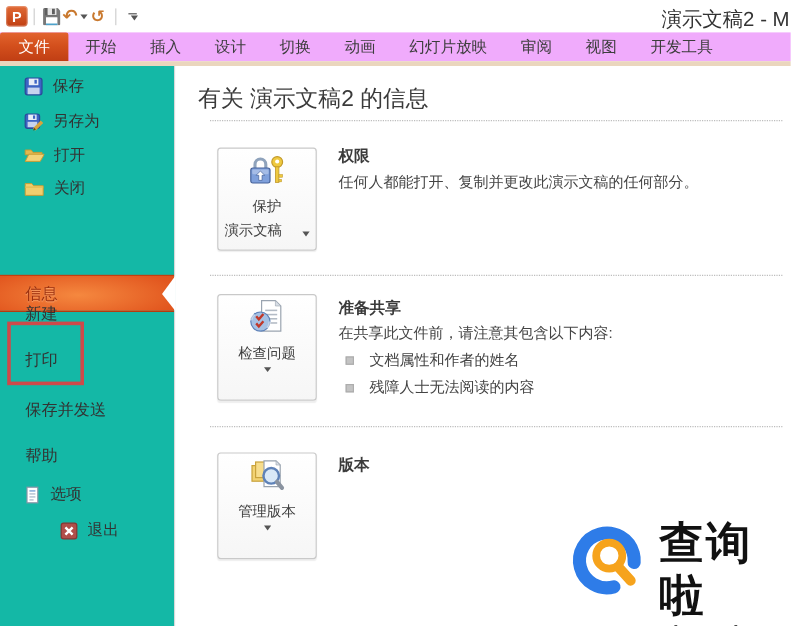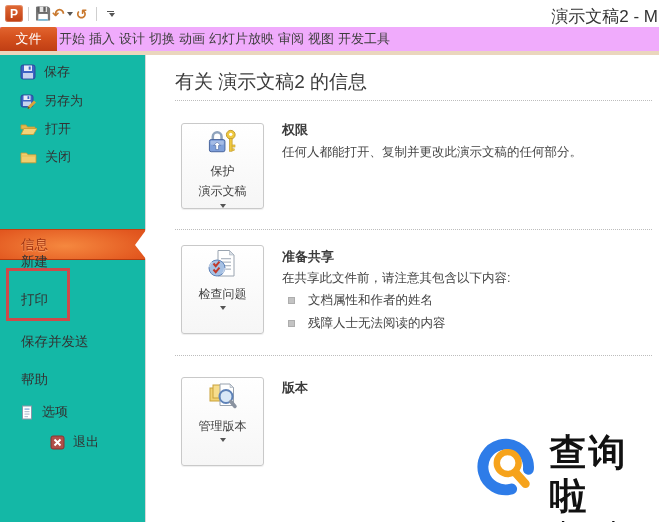--- a/index.html
+++ b/index.html
@@ -23,45 +23,45 @@
   .caret{width:0;height:0;border-left:3.5px solid transparent;border-right:3.5px solid transparent;border-top:4px solid #666;}
   .qat .caret{margin-left:2px;border-top-color:#555;}
   .qat-custom{display:flex;flex-direction:column;align-items:center;gap:1px;}
   .qat-custom .bar{width:7px;height:1px;background:#555;}
   .win-title{position:absolute;right:1px;top:5px;font-size:17px;color:#333;white-space:nowrap;}
   
   .tabbar{position:absolute;left:0;top:27px;right:0;height:24px;display:flex;align-items:stretch;background:#f0abfc;}
   .tab-file{width:57px;display:flex;align-items:center;justify-content:center;color:#fff;font-size:13px;
     background:linear-gradient(180deg,#E2642F 0%,#D4501D 45%,#C03E14 100%);
     border-radius:2px 2px 0 0;}
-  .tab{display:flex;align-items:center;justify-content:center;padding:0 2px;font-size:13px;color:#3d3d3d;}
+  .tab{display:flex;align-items:center;justify-content:center;padding:0 14px;font-size:13px;color:#3d3d3d;}
   .ribbon-strip{position:absolute;left:0;top:51px;right:0;height:4px;background:#EAD6BD;}
   
   .sidebar{position:absolute;left:0;top:55px;width:145px;bottom:0;background:#14b8a6;border-right:1px solid #D8D8D8;}
   .side-row{position:absolute;left:20px;display:flex;align-items:center;gap:8px;font-size:13px;color:#333;height:18px;cursor:default;}
   .side-row svg{flex:0 0 auto;}
   .nav-item{position:absolute;left:21px;font-size:13.5px;color:#333;height:18px;display:flex;align-items:center;cursor:default;}
   .active-item{position:absolute;left:0;top:174px;width:145px;height:31px;
     background:radial-gradient(ellipse 130% 170% at 45% 55%,#F5883F 0%,#E2571F 45%,#C63E12 100%);
     border-top:1px solid #C24010;border-bottom:1px solid #B53B0F;box-sizing:border-box;
     display:flex;align-items:center;}
   .active-item .lbl{margin-left:21px;font-size:13.5px;color:#9C3110;text-shadow:0 1px 1px rgba(255,190,140,.75);}
   .active-notch{position:absolute;right:-1px;top:0;width:0;height:0;
     border-top:15px solid transparent;border-bottom:14px solid transparent;border-right:11px solid #fff;}
   .annotation-box{position:absolute;left:6px;top:268px;width:58px;height:47px;border:3px solid #CE4A4A;z-index:6;}
   
   .main{position:absolute;left:146px;top:55px;right:0;bottom:0;background:#fff;}
-  .page-title{position:absolute;left:29px;top:14px;font-size:19px;color:#3B3B3B;white-space:nowrap;}
+  .page-title{position:absolute;left:19px;top:14px;font-size:19px;color:#3B3B3B;white-space:nowrap;}
   .dotted{position:absolute;left:29px;right:7px;border-bottom:1px dotted #BDBDBD;height:0;}
   .big-btn{position:absolute;left:35px;width:83px;border:1px solid #C9C9C9;border-radius:3px;box-sizing:border-box;
     background:linear-gradient(180deg,#FFFFFF 0%,#F6F6F6 100%);box-shadow:0 1px 1px rgba(0,0,0,.07);
     display:flex;flex-direction:column;align-items:center;justify-content:flex-start;padding-top:2px;cursor:default;}
   .big-btn .lbl{font-size:12px;color:#3E3E3E;line-height:15px;text-align:center;margin-top:5px;}
   .big-btn .caret{margin-top:4px;border-top-color:#555;}
-  .lbl-inline{display:flex;align-items:center;gap:1px;justify-content:center;flex-direction:column;}
+  .lbl-inline{display:flex;align-items:center;gap:17px;justify-content:center;}
   .sec-heading{position:absolute;font-size:13px;font-weight:bold;color:#3B3B3B;white-space:nowrap;}
   .sec-body{position:absolute;font-size:12.5px;color:#444;white-space:nowrap;display:flex;align-items:center;gap:5px;}
   .bullet-row{position:absolute;display:flex;align-items:center;gap:13px;font-size:12.5px;color:#444;white-space:nowrap;}
   .bullet-sq{width:7px;height:7px;background:#C3C3C3;border:1px solid #ADADAD;box-sizing:border-box;}
   
   .watermark{position:absolute;left:474px;top:430px;display:flex;align-items:flex-start;z-index:8;}
   .wm-text{margin-left:6px;display:flex;flex-direction:column;}
   .wm-name{font-size:37px;font-weight:bold;color:#111;line-height:44px;font-family:"DejaVu Serif","Liberation Serif",serif;letter-spacing:2px;}
   .wm-domain{font-size:17px;font-weight:bold;color:#111;line-height:19px;margin-left:2px;}
 </style>

